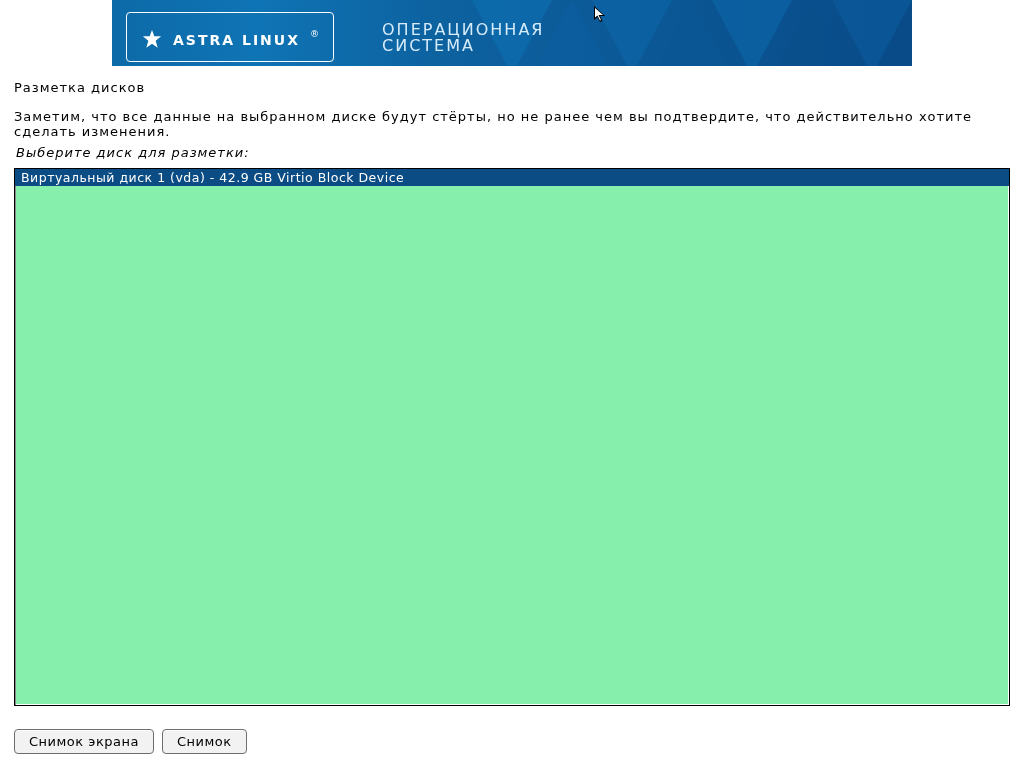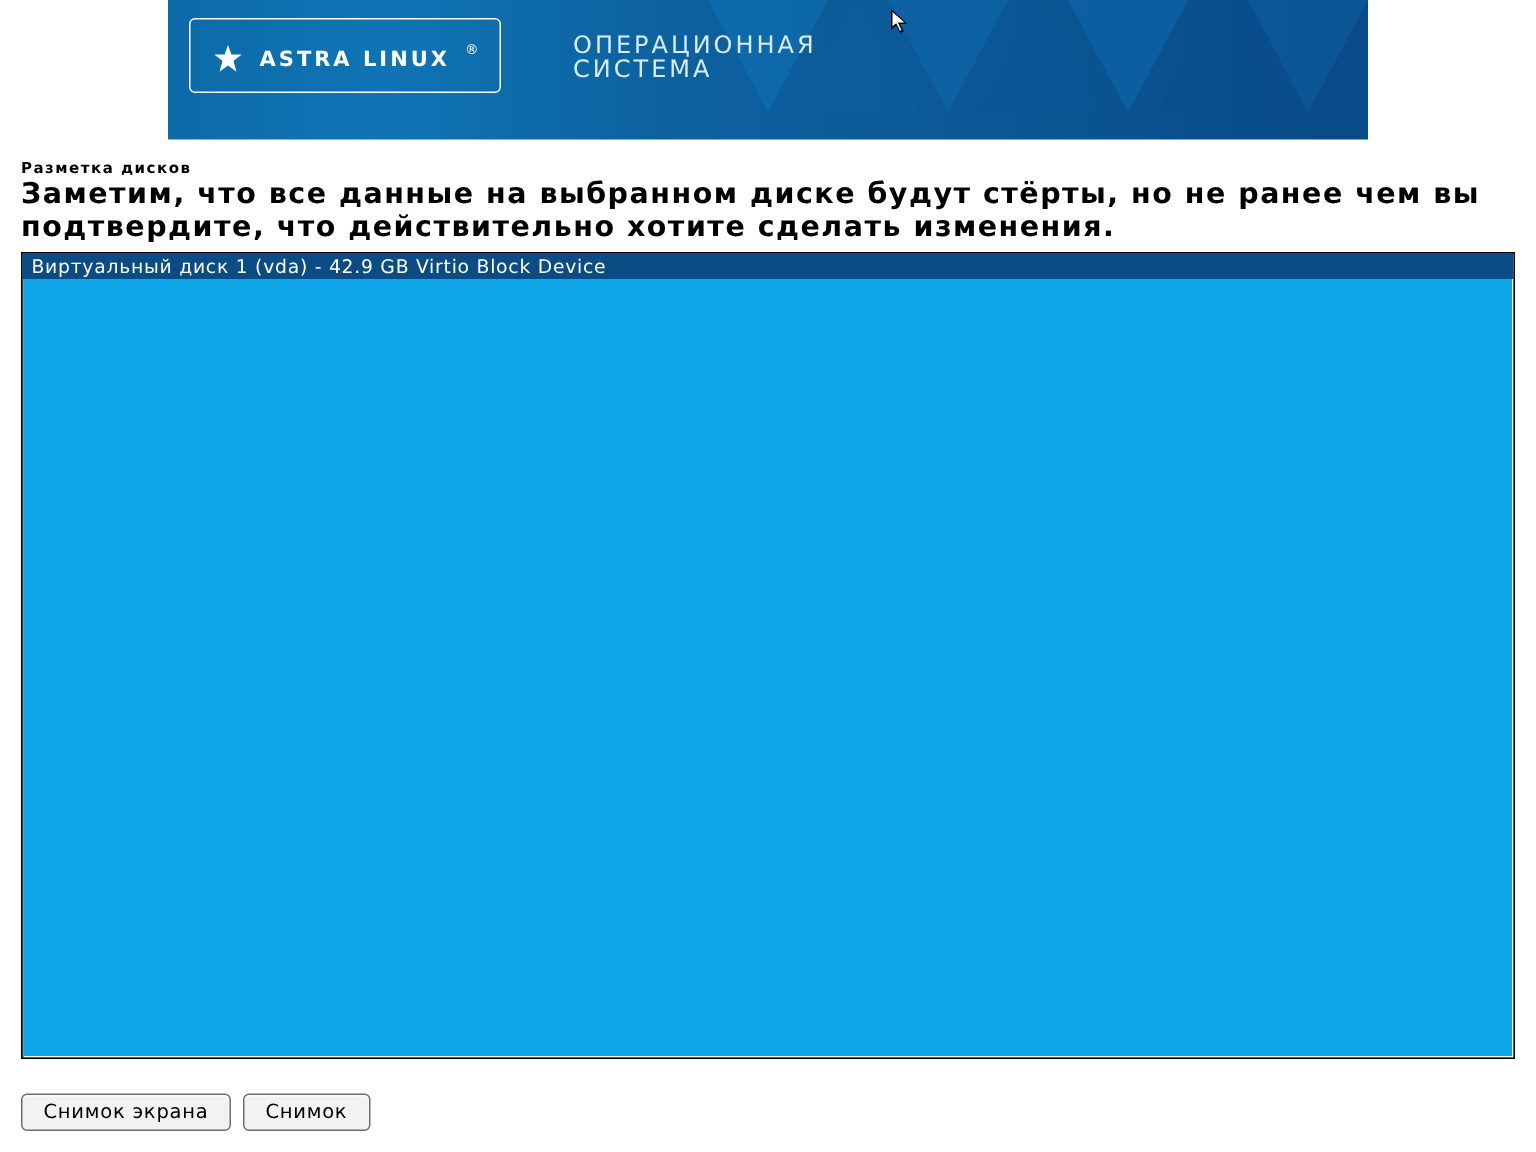--- a/index.html
+++ b/index.html
@@ -10,21 +10,21 @@
     font-family: "DejaVu Sans", "Liberation Sans", sans-serif;
     font-size: 13px;
     background: #ffffff;
     color: #000000;
     overflow: hidden;
   }
   .banner {
     position: relative;
     margin: 0 auto;
     width: 800px;
-    height: 93px;
+    height: 66px;
     background: linear-gradient(90deg, #0d6aa8 0%, #0f74b5 18%, #0d62a0 40%, #0c5a98 60%, #0a5290 80%, #094a88 100%);
     overflow: hidden;
   }
   .banner .tri-layer {
     position: absolute;
     inset: 0;
     opacity: 0.55;
   }
   .tri {
     position: absolute;
@@ -65,43 +65,43 @@
     top: 22px;
     color: #d6ecfb;
     font-size: 16px;
     letter-spacing: 2px;
     line-height: 16px;
   }
   .content {
     padding: 14px 14px 0 14px;
   }
   .title {
-    font-weight: bold;
+    font-weight: normal;
     letter-spacing: 1px;
-    font-size: 10px;
+    font-size: 13px;
+    margin-bottom: 14px;
   }
   .desc {
     letter-spacing: 1px;
-    font-size: 19px;
+    font-size: 13px;
     margin-bottom: 6px;
-    font-weight: bold;
   }
   .prompt {
     font-style: italic;
     letter-spacing: 1px;
     font-size: 13px;
     margin: 0 0 4px 2px;
   }
   .listbox {
     position: absolute;
     left: 14px;
     right: 14px;
     top: 168px;
     bottom: 62px;
-    background: #0ea5e9;
+    background: #86efac;
     border: 1px solid #000; 
     box-shadow: inset 1px 1px 0 #8a8a8a, inset -1px -1px 0 #ffffff;
     overflow: hidden;
   }
   .list-item {
     padding: 1px 6px;
     font-size: 12.5px;
     letter-spacing: 0.5px;
     cursor: default;
     white-space: nowrap;
@@ -169,20 +169,21 @@
   </div>
   <div class="banner-subtitle">
     <div>ОПЕРАЦИОННАЯ</div>
     <div>СИСТЕМА</div>
   </div>
 </div>
 
 <div class="content">
   <div class="title">Разметка дисков</div>
   <div class="desc">Заметим, что все данные на выбранном диске будут стёрты, но не ранее чем вы подтвердите, что действительно хотите сделать изменения.</div>
+  <div class="prompt">Выберите диск для разметки:</div>
 </div>
 
 <div class="listbox">
   <div class="list-item selected">Виртуальный диск 1 (vda) - 42.9 GB Virtio Block Device</div>
 </div>
 
 <div class="footer">
   <div class="left-group">
     <button class="btn">Снимок экрана</button>
     <button class="btn">Снимок</button>

